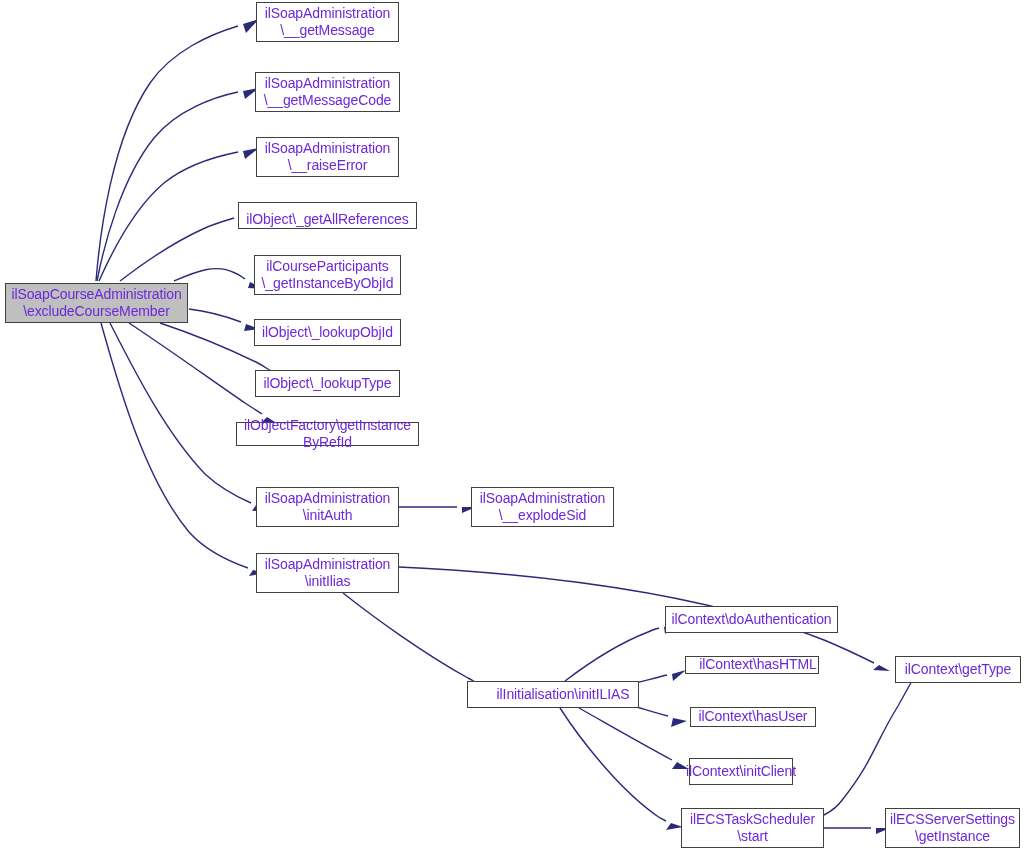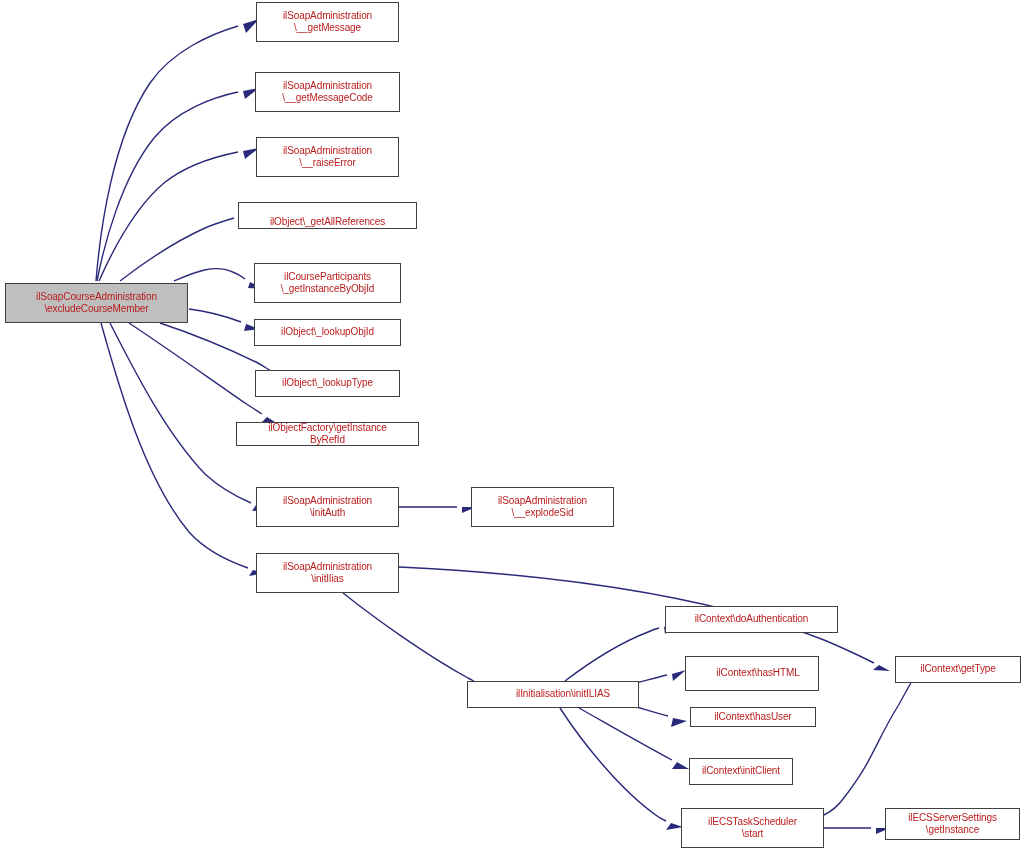--- a/index.html
+++ b/index.html
@@ -27,22 +27,22 @@
   .node-box {
     position: absolute;
     box-sizing: border-box;
     background: #ffffff;
     border: 1px solid #404040;
     display: flex;
     align-items: center;
     justify-content: center;
     text-align: center;
     line-height: 1.25;
-    font-size: 10px;
-    color: #b91c1c;
+    font-size: 14px;
+    color: #6d28d9;
     font-family: "Liberation Sans", sans-serif;
     white-space: pre-line;
     letter-spacing: -0.1px;
   }
   .node-box.highlight {
     background: #bfbfbf;
     border: 1px solid #6d28d9;
   }
   .node-label {
     display: block;
@@ -108,36 +108,36 @@
   <div id="node-layer">
       <div class="node-box highlight" style="left: 5px; top: 283px; width: 183px; height: 40px; border-color: rgb(64, 64, 64); background: rgb(191, 191, 191);"><span class="node-label">ilSoapCourseAdministration
 \excludeCourseMember</span></div>
       <div class="node-box" style="left: 256px; top: 2px; width: 143px; height: 40px; border-color: rgb(64, 64, 64); background: rgb(255, 255, 255);"><span class="node-label">ilSoapAdministration
 \__getMessage</span></div>
       <div class="node-box" style="left: 255px; top: 72px; width: 145px; height: 40px; border-color: rgb(64, 64, 64); background: rgb(255, 255, 255);"><span class="node-label">ilSoapAdministration
 \__getMessageCode</span></div>
       <div class="node-box" style="left: 256px; top: 137px; width: 143px; height: 40px; border-color: rgb(64, 64, 64); background: rgb(255, 255, 255);"><span class="node-label">ilSoapAdministration
 \__raiseError</span></div>
       <div class="node-box" style="left: 238px; top: 202px; width: 179px; height: 27px; border-color: rgb(64, 64, 64); background: rgb(255, 255, 255); align-items: flex-end;"><span class="node-label">ilObject\_getAllReferences</span></div>
-      <div class="node-box" style="left: 254px; top: 255px; width: 147px; height: 40px; border-color: rgb(64, 64, 64); background: rgb(255, 255, 255); margin-top: 8px;"><span class="node-label">ilCourseParticipants
+      <div class="node-box" style="left: 254px; top: 255px; width: 147px; height: 40px; border-color: rgb(64, 64, 64); background: rgb(255, 255, 255);"><span class="node-label">ilCourseParticipants
 \_getInstanceByObjId</span></div>
       <div class="node-box" style="left: 254px; top: 319px; width: 147px; height: 27px; border-color: rgb(64, 64, 64); background: rgb(255, 255, 255);"><span class="node-label">ilObject\_lookupObjId</span></div>
       <div class="node-box" style="left: 255px; top: 370px; width: 145px; height: 27px; border-color: rgb(64, 64, 64); background: rgb(255, 255, 255);"><span class="node-label">ilObject\_lookupType</span></div>
       <div class="node-box" style="left: 236px; top: 422px; width: 183px; height: 24px; border-color: rgb(64, 64, 64); background: rgb(255, 255, 255);"><span class="node-label">ilObjectFactory\getInstance
 ByRefId</span></div>
       <div class="node-box" style="left: 256px; top: 487px; width: 143px; height: 40px; border-color: rgb(64, 64, 64); background: rgb(255, 255, 255);"><span class="node-label">ilSoapAdministration
 \initAuth</span></div>
       <div class="node-box" style="left: 471px; top: 487px; width: 143px; height: 40px; border-color: rgb(64, 64, 64); background: rgb(255, 255, 255);"><span class="node-label">ilSoapAdministration
 \__explodeSid</span></div>
       <div class="node-box" style="left: 256px; top: 553px; width: 143px; height: 40px; border-color: rgb(64, 64, 64); background: rgb(255, 255, 255);"><span class="node-label">ilSoapAdministration
 \initIlias</span></div>
       <div class="node-box" style="left: 467px; top: 681px; width: 172px; height: 27px; border-color: rgb(64, 64, 64); background: rgb(255, 255, 255); padding-left: 20px;"><span class="node-label">ilInitialisation\initILIAS</span></div>
       <div class="node-box" style="left: 665px; top: 606px; width: 173px; height: 27px; border-color: rgb(64, 64, 64); background: rgb(255, 255, 255);"><span class="node-label">ilContext\doAuthentication</span></div>
-      <div class="node-box" style="left: 685px; top: 656px; width: 134px; height: 35px; border-color: rgb(64, 64, 64); background: rgb(255, 255, 255); padding-left: 12px;"><span class="node-label">ilContext\hasHTML</span></div>
+      <div class="node-box" style="left: 685px; top: 656px; width: 134px; height: 18px; border-color: rgb(64, 64, 64); background: rgb(255, 255, 255); padding-left: 12px;"><span class="node-label">ilContext\hasHTML</span></div>
       <div class="node-box" style="left: 690px; top: 707px; width: 126px; height: 20px; border-color: rgb(64, 64, 64); background: rgb(255, 255, 255);"><span class="node-label">ilContext\hasUser</span></div>
       <div class="node-box" style="left: 689px; top: 758px; width: 104px; height: 27px; border-color: rgb(64, 64, 64); background: rgb(255, 255, 255);"><span class="node-label">ilContext\initClient</span></div>
       <div class="node-box" style="left: 681px; top: 808px; width: 143px; height: 40px; border-color: rgb(64, 64, 64); background: rgb(255, 255, 255); justify-content: center;"><span class="node-label">ilECSTaskScheduler
 \start</span></div>
       <div class="node-box" style="left: 895px; top: 656px; width: 126px; height: 27px; border-color: rgb(64, 64, 64); background: rgb(255, 255, 255);"><span class="node-label">ilContext\getType</span></div>
-      <div class="node-box" style="left: 885px; top: 808px; width: 135px; height: 32px; border-color: rgb(64, 64, 64); background: rgb(255, 255, 255);"><span class="node-label">ilECSServerSettings
+      <div class="node-box" style="left: 885px; top: 808px; width: 135px; height: 40px; border-color: rgb(64, 64, 64); background: rgb(255, 255, 255);"><span class="node-label">ilECSServerSettings
 \getInstance</span></div>
     </div>
 </div>
 
 </body></html>

